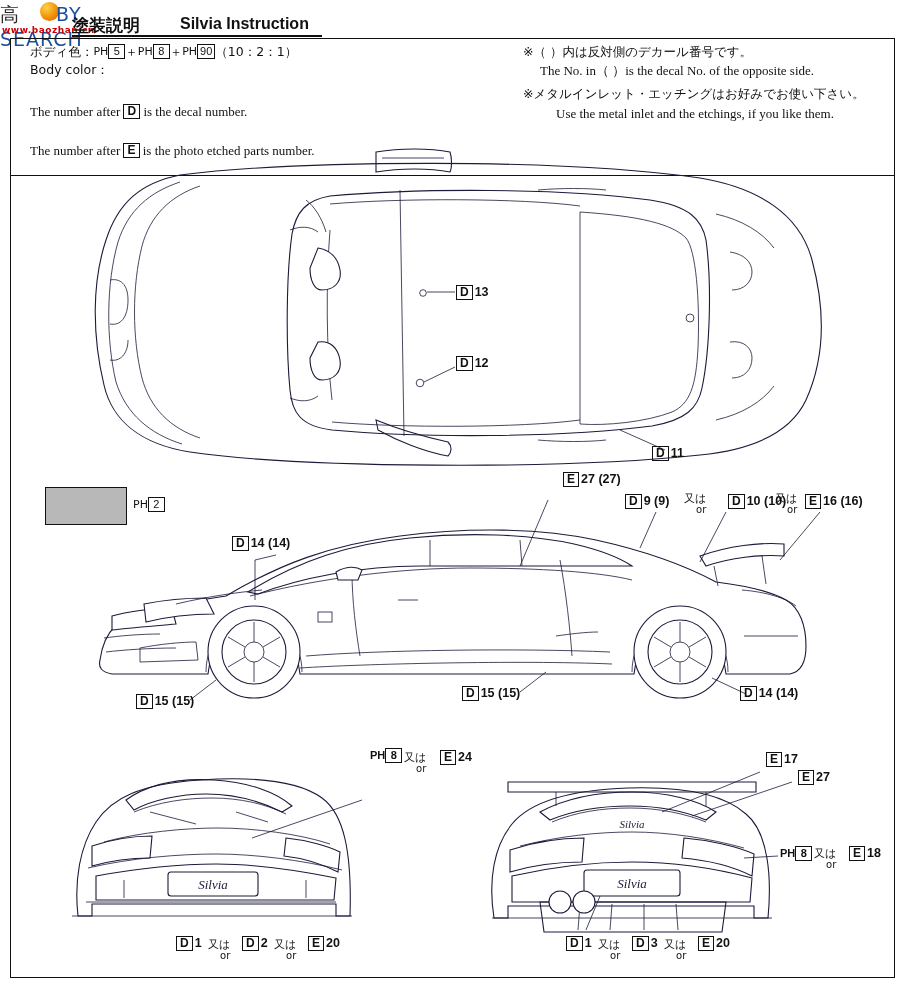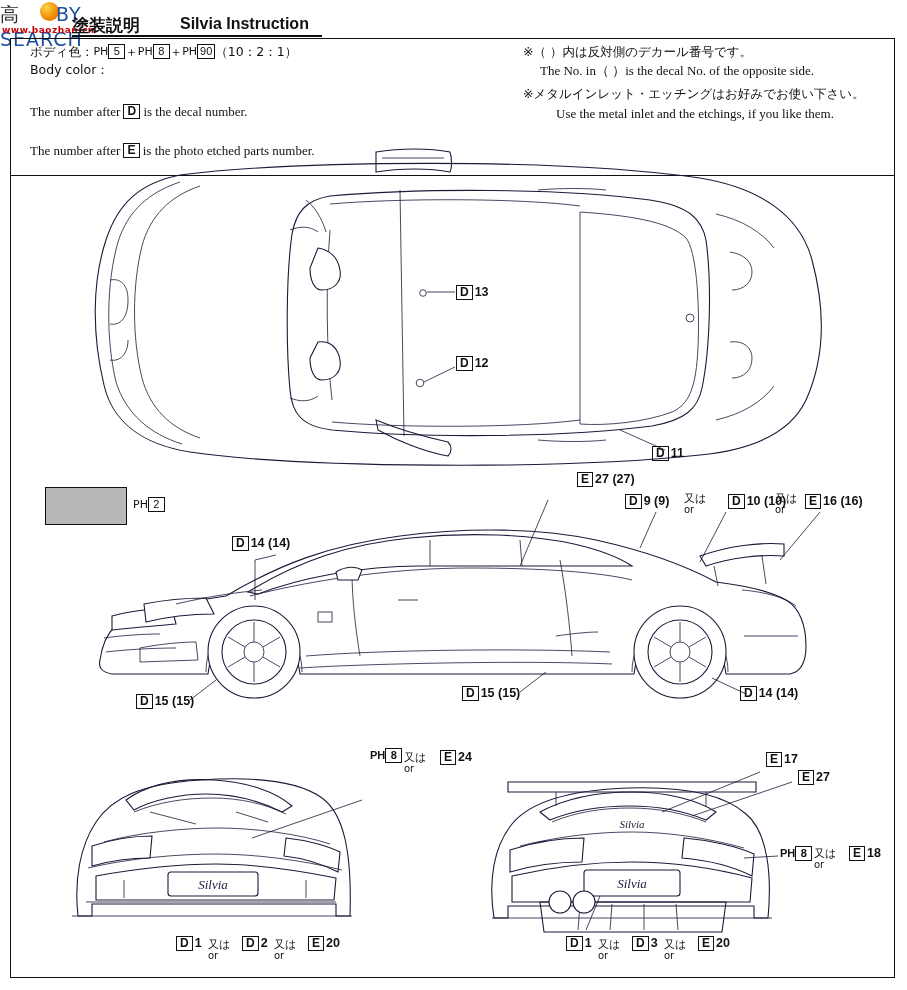--- a/index.html
+++ b/index.html
@@ -88,21 +88,21 @@
     position:absolute;font-size:12.5px;font-weight:bold;white-space:nowrap;
     font-family:"Liberation Sans", sans-serif;color:#111;
   }
   .callout .tag{
     display:inline-block;border:1px solid #111;padding:0 3px;margin-right:2px;
     font-size:12px;line-height:13px;font-weight:bold;
   }
   .callout .num{font-size:12.5px;font-weight:bold;}
   .small-or{
     position:absolute;font-size:11px;font-family:"DejaVu Sans", sans-serif;
-    line-height:11px;text-align:left;white-space:nowrap;
+    line-height:11px;text-align:right;white-space:nowrap;
   }
   .small-or i{display:block;font-style:normal;font-size:10px;}
 
   .swatch{
     position:absolute;left:45px;top:487px;width:80px;height:36px;
     background:#b8b8b8;border:1px solid #111;
   }
   .swatch-label{
     position:absolute;left:133px;top:497px;font-size:12px;
     font-family:"DejaVu Sans", sans-serif;
@@ -384,21 +384,21 @@
   <div class="callout" style="left:456px;top:285px;">
     <span class="tag">D</span><span class="num">13</span>
   </div>
   <div class="callout" style="left:456px;top:356px;">
     <span class="tag">D</span><span class="num">12</span>
   </div>
   <div class="callout" style="left:652px;top:446px;">
     <span class="tag">D</span><span class="num">11</span>
   </div>
 
-  <div class="callout" style="left:577px;top:472px;">
+  <div class="callout" style="left:563px;top:472px;">
     <span class="tag">E</span><span class="num">27 (27)</span>
   </div>
 
   <div class="callout" style="left:625px;top:494px;">
     <span class="tag">D</span><span class="num">9 (9)</span>
   </div>
   <div class="small-or" style="left:684px;top:493px;">
     <span>又は</span><i>or</i>
   </div>
   <div class="callout" style="left:728px;top:494px;">

